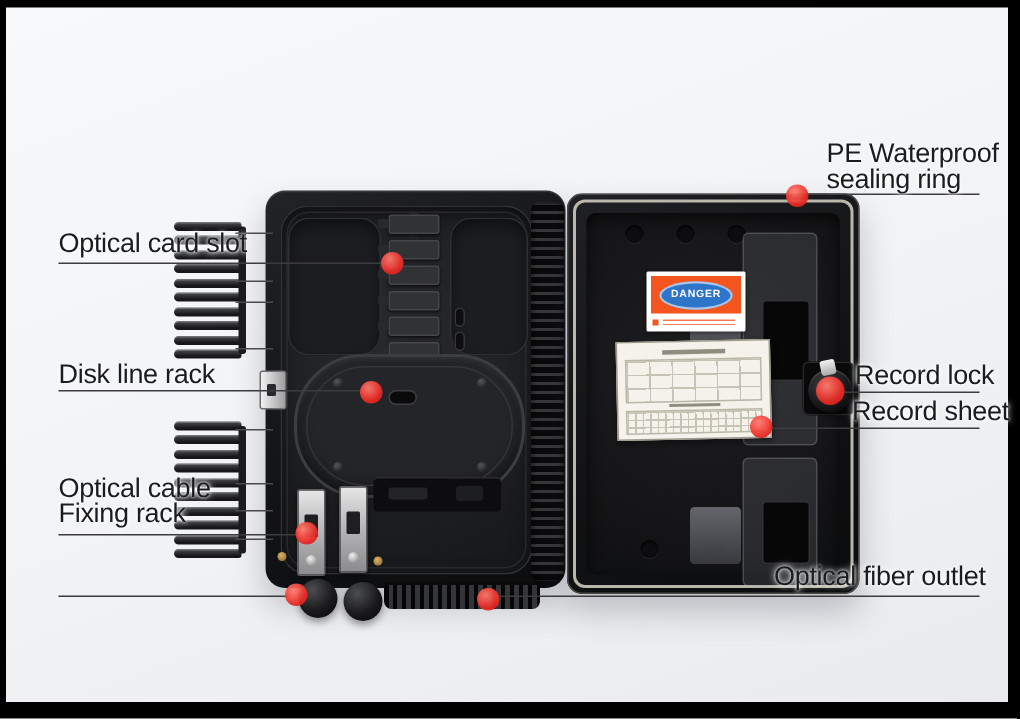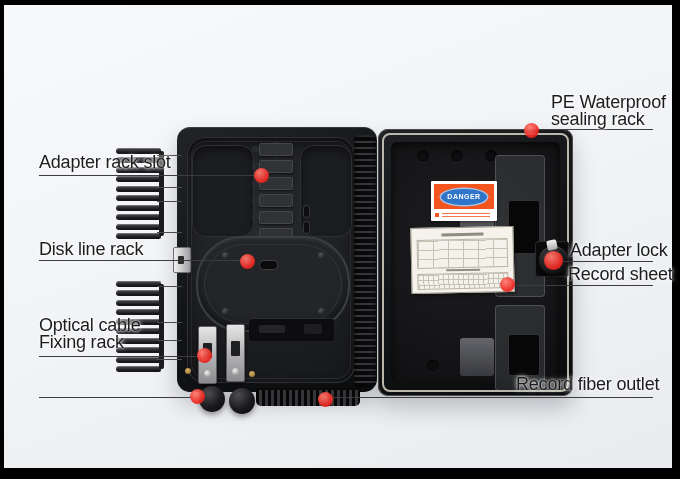--- a/index.html
+++ b/index.html
@@ -261,37 +261,37 @@
     <div class="marker" style="left:250px;top:163px"></div>
     <div class="marker" style="left:236px;top:249px"></div>
     <div class="marker" style="left:193px;top:343px"></div>
     <div class="marker" style="left:186px;top:384px"></div>
     <div class="marker" style="left:314px;top:387px"></div>
     <div class="marker" style="left:520px;top:118px"></div>
     <div class="marker" style="left:496px;top:272px"></div>
     <div class="marker marker-lg" style="left:540px;top:246px"></div>
 
     <div class="lbl" style="left:35px;top:149px">
-      <span class="ln">Adapter rack slot</span>
+      <span class="ln">Optical card slot</span>
     </div>
     <div class="lbl" style="left:35px;top:312px">
       <span class="ln">Optical cable</span>
       <span class="ln">Fixing rack</span>
     </div>
     <div class="lbl" style="left:35px;top:236px">
       <span class="ln">Disk line rack</span>
     </div>
     <div class="lbl" style="left:547px;top:89px">
       <span class="ln">PE Waterproof</span>
-      <span class="ln">sealing rack</span>
+      <span class="ln">sealing ring</span>
     </div>
     <div class="lbl" style="left:566px;top:237px">
-      <span class="ln">Adapter lock</span>
+      <span class="ln">Record lock</span>
     </div>
     <div class="lbl" style="left:564px;top:261px">
       <span class="ln">Record sheet</span>
     </div>
     <div class="lbl" style="left:512px;top:371px">
-      <span class="ln">Record fiber outlet</span>
+      <span class="ln">Optical fiber outlet</span>
     </div>
 
   </div>
 </div>
 
 </body></html>

